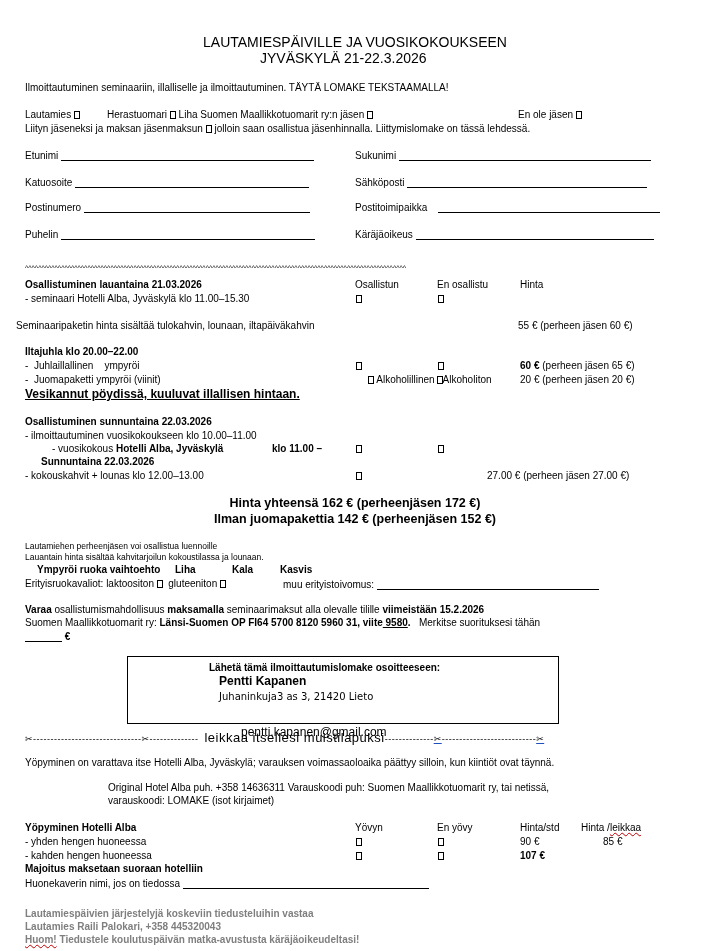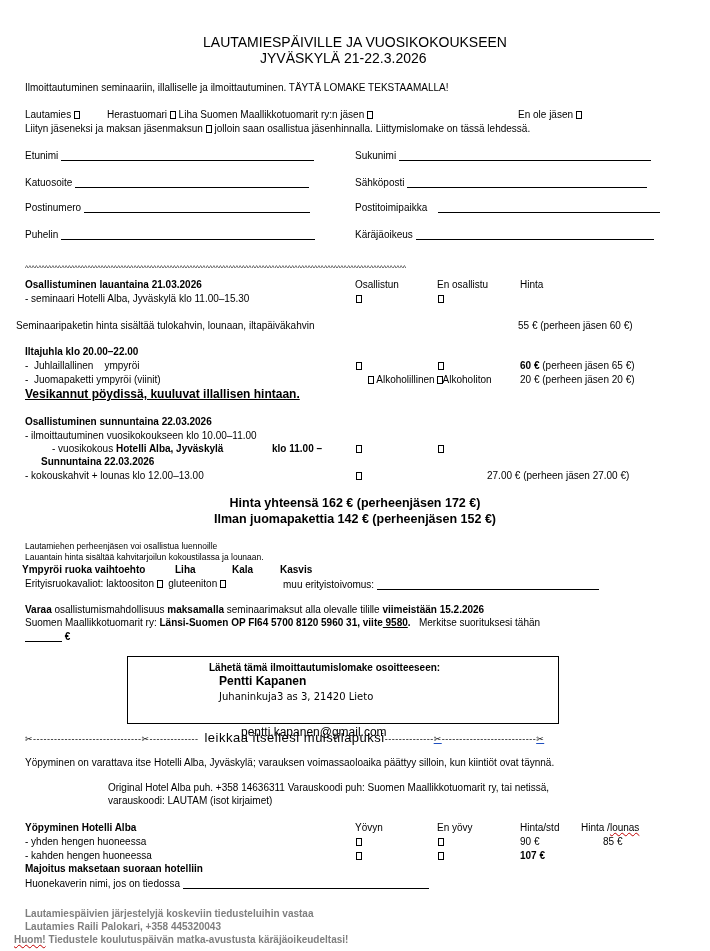--- a/index.html
+++ b/index.html
@@ -90,21 +90,21 @@
 <div class="abs b" style="top:456px;left:25px;padding-left:16px;">Sunnuntaina 22.03.2026</div>
 <div class="abs" style="top:470px;left:25px;">- kokouskahvit + lounas klo 12.00–13.00</div>
 <span class="abs cb" style="top:472px;left:356px;"></span>
 <div class="abs" style="top:470px;left:487px;">27.00 € (perheen jäsen 27.00 €)</div>
 
 <div class="abs total" style="top:496px;">Hinta yhteensä 162 € (perheenjäsen 172 €)</div>
 <div class="abs total" style="top:512px;">Ilman juomapakettia 142 € (perheenjäsen 152 €)</div>
 
 <div class="abs small" style="top:541px;left:25px;">Lautamiehen perheenjäsen voi osallistua luennoille</div>
 <div class="abs small" style="top:552px;left:25px;">Lauantain hinta sisältää kahvitarjoilun kokoustilassa ja lounaan.</div>
-<div class="abs b" style="top:564px;left:22px;">Ympyröi ruoka vaihtoehto</div>
+<div class="abs b" style="top:564px;left:37px;">Ympyröi ruoka vaihtoehto</div>
 <div class="abs b" style="top:564px;left:175px;">Liha</div>
 <div class="abs b" style="top:564px;left:232px;">Kala</div>
 <div class="abs b" style="top:564px;left:280px;">Kasvis</div>
 <div class="abs" style="top:578px;left:25px;">
   <span>Erityisruokavaliot: laktoositon</span>
   <span class="cb"></span>
   &nbsp;<span>gluteeniton</span>
   <span class="cb"></span>
 </div>
 <div class="abs" style="top:578px;left:283px;">
@@ -121,37 +121,37 @@
 <div class="abs b" style="top:674px;left:219px;font-size:12px;">Pentti Kapanen</div>
 <div class="abs" style="top:691px;left:219px;font-size:10px;font-family:'DejaVu Sans',sans-serif;">Juhaninkuja3 as 3, 21420 Lieto</div>
 <div class="abs" style="top:725px;left:219px;font-size:12px;margin-left:22px;">pentti.kapanen@gmail.com</div>
 
 <div class="abs" style="top:730px;left:25px;font-size:9px;letter-spacing:0.5px;">
   <span>✂</span>-------------------------------<span>✂</span>-------------- &nbsp;<span style="font-size:13px;">leikkaa itsellesi muistilapuksi</span>--------------<span class="blue-ul">✂</span>---------------------------<span class="blue-ul">✂</span>
 </div>
 
 <div class="abs" style="top:757px;left:25px;">Yöpyminen on varattava itse Hotelli Alba, Jyväskylä; varauksen voimassaoloaika päättyy silloin, kun kiintiöt ovat täynnä.</div>
 <div class="abs" style="top:782px;left:108px;">Original Hotel Alba puh. +358 14636311   Varauskoodi puh: Suomen Maallikkotuomarit ry, tai netissä,</div>
-<div class="abs" style="top:795px;left:108px;">varauskoodi: LAUTAM (isot kirjaimet)</div>
+<div class="abs" style="top:795px;left:108px;">varauskoodi: LOMAKE (isot kirjaimet)</div>
 
 <div class="abs b" style="top:822px;left:25px;">Yöpyminen Hotelli Alba</div>
 <div class="abs" style="top:822px;left:355px;">Yövyn</div>
 <div class="abs" style="top:822px;left:437px;">En yövy</div>
 <div class="abs" style="top:822px;left:520px;">Hinta/std</div>
-<div class="abs" style="top:822px;left:581px;"><span>Hinta /</span><span class="squiggle">lounas</span></div>
+<div class="abs" style="top:822px;left:581px;"><span>Hinta /</span><span class="squiggle">leikkaa</span></div>
 
 <div class="abs" style="top:836px;left:25px;">- yhden hengen huoneessa</div>
 <span class="abs cb" style="top:838px;left:356px;"></span>
 <span class="abs cb" style="top:838px;left:438px;"></span>
 <div class="abs" style="top:836px;left:520px;">90 €</div>
 <div class="abs" style="top:836px;left:603px;">85 €</div>
 
 <div class="abs" style="top:850px;left:25px;">- kahden hengen huoneessa</div>
 <span class="abs cb" style="top:852px;left:356px;"></span>
 <span class="abs cb" style="top:852px;left:438px;"></span>
 <div class="abs b" style="top:850px;left:520px;">107 €</div>
 
 <div class="abs b" style="top:863px;left:25px;">Majoitus maksetaan suoraan hotelliin</div>
 <div class="abs" style="top:877px;left:25px;"><span>Huonekaverin nimi, jos on tiedossa</span> <span class="line" style="width:246px;"></span></div>
 
 <div class="abs grey" style="top:908px;left:25px;">Lautamiespäivien järjestelyjä koskeviin tiedusteluihin vastaa</div>
 <div class="abs grey" style="top:921px;left:25px;">Lautamies Raili Palokari, +358 445320043</div>
-<div class="abs grey" style="top:934px;left:14px;white-space:pre;"><span class="squiggle">Huom!</span><span> Tiedustele koulutuspäivän matka-avustusta käräjäoikeudeltasi!</span></div>
+<div class="abs grey" style="top:934px;left:25px;white-space:pre;"><span class="squiggle">Huom!</span><span> Tiedustele koulutuspäivän matka-avustusta käräjäoikeudeltasi!</span></div>
 
 </body></html>

